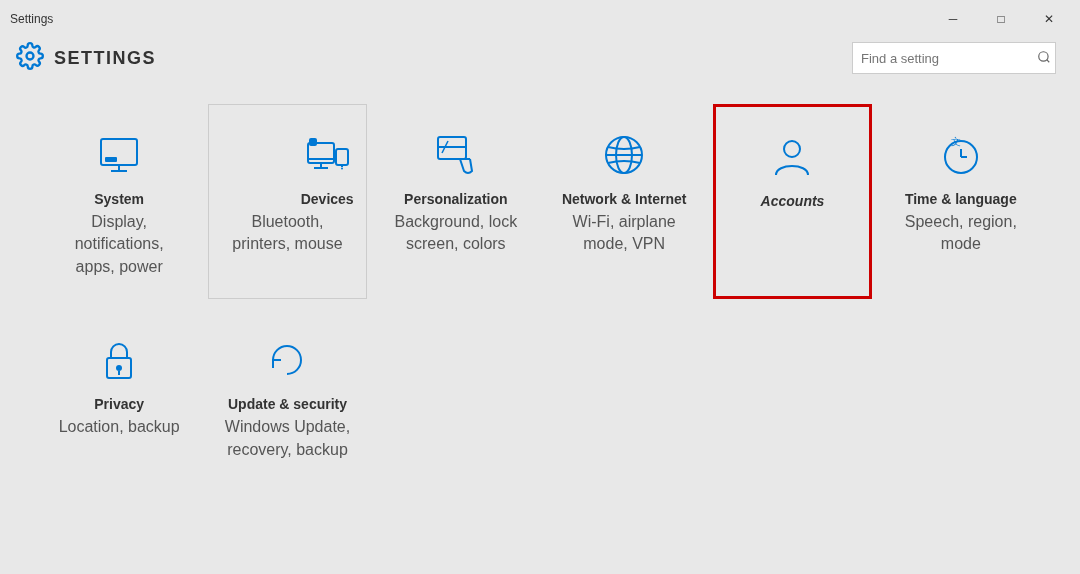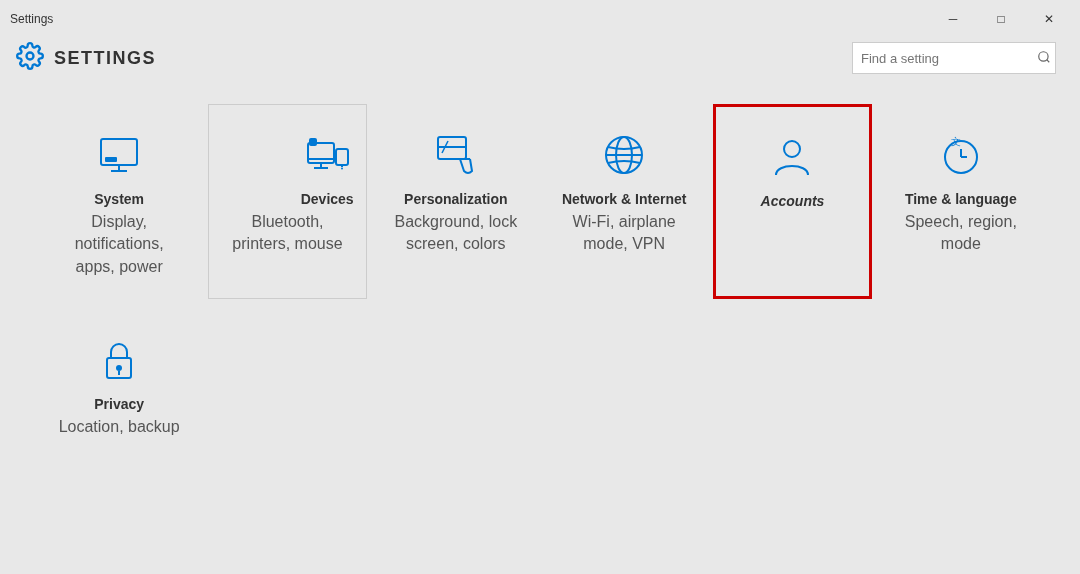--- a/index.html
+++ b/index.html
@@ -288,14 +288,24 @@
           <svg viewBox="0 0 48 48" fill="none" stroke="#0078d4" stroke-width="2.2">
     <rect x="12" y="22" width="24" height="20" rx="2"></rect>
     <path d="M16 22 V16 A8 8 0 0 1 32 16 V22"></path>
     <circle cx="24" cy="32" r="3" fill="#0078d4" stroke="none"></circle>
     <line x1="24" y1="35" x2="24" y2="39"></line>
   </svg>
         </div>
         <span class="tile-title">Privacy</span>
         <span class="tile-subtitle">Location, backup</span>
       </div>
+      <div class="settings-tile">
+        <div class="tile-icon">
+          <svg viewBox="0 0 48 48" fill="none" stroke="#0078d4" stroke-width="2.2">
+    <path d="M10 24 A14 14 0 1 1 24 38"></path>
+    <polyline points="10,32 10,24 18,24"></polyline>
+  </svg>
+        </div>
+        <span class="tile-title">Update &amp; security</span>
+        <span class="tile-subtitle">Windows Update, recovery, backup</span>
+      </div>
     </div>
 </div>
 
 </body></html>

